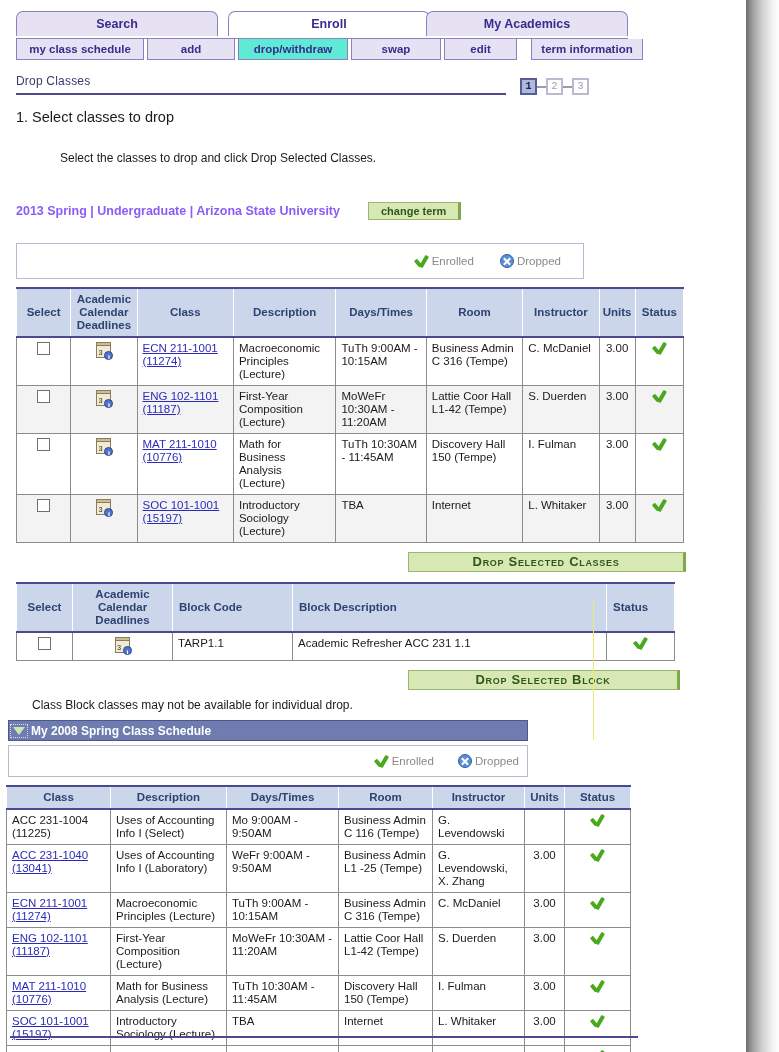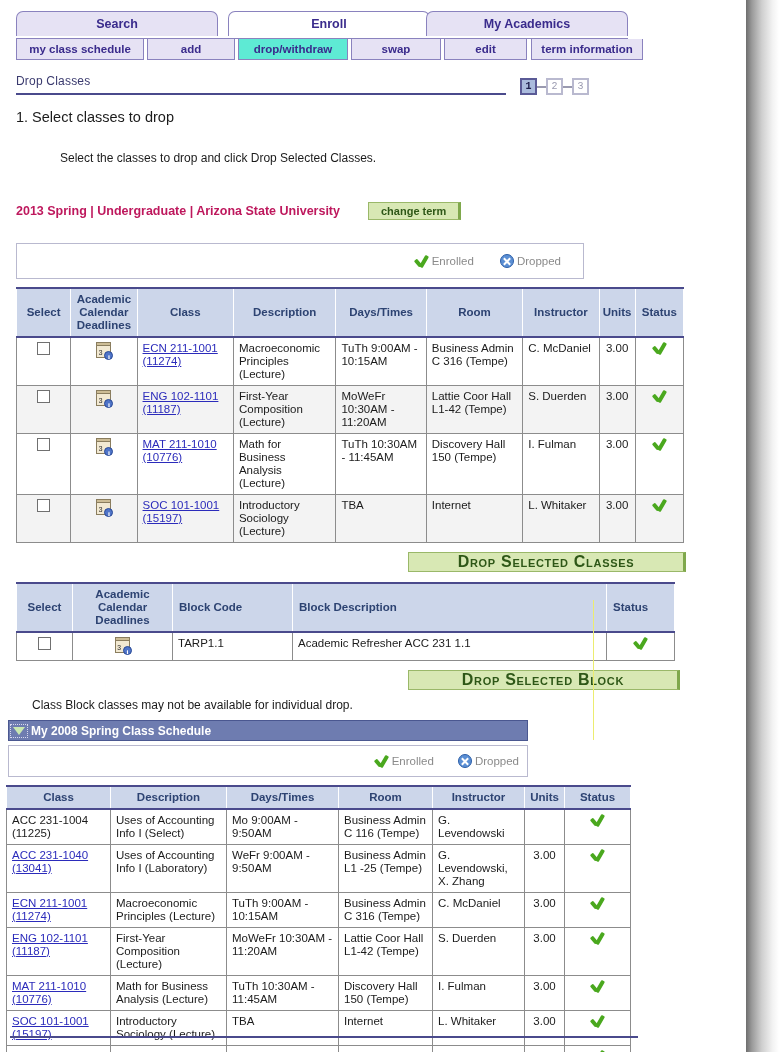--- a/index.html
+++ b/index.html
@@ -118,38 +118,38 @@
     margin: 26px 0 0 60px;
     font-size: 12px;
     color: #1b1b1b;
   }
   .term-row {
     margin: 36px 0 0 16px;
     display: flex; align-items: center;
     height: 20px;
   }
   .term-text {
-    font-size: 12.5px; font-weight: bold; color: #be185d;
+    font-size: 12.5px; font-weight: bold; color: #8b5cf6;
   }
   .btn-green {
     background: #d8e8b4;
     border: 1px solid #9ab869;
     border-right: 3px solid #7fa84c;
     color: #2e5717;
     font-size: 11px;
     font-weight: bold;
     height: 18px;
     line-height: 16px;
     padding: 0 12px;
     cursor: pointer;
     font-family: "Liberation Sans", sans-serif;
   }
   .btn-wide {
     font-variant: small-caps;
-    font-size: 16px;
+    font-size: 13px;
     letter-spacing: .7px;
     height: 20px;
     line-height: 18px;
     text-align: center;
   }
 
   
   .legend-box {
     margin: 22px 0 0 16px;
     width: 568px;
@@ -307,21 +307,21 @@
     <div class="tab" style="left:0px;width:202px;">Search</div>
     <div class="tab active" style="left:212px;width:202px;">Enroll</div>
     <div class="tab" style="left:410px;width:202px;">My Academics</div>
   </div>
 
   <div class="subbar">
     <div class="subtab" style="left:0px;width:128px;">my class schedule</div>
     <div class="subtab" style="left:131px;width:88px;">add</div>
     <div class="subtab active" style="left:222px;width:110px;">drop/withdraw</div>
     <div class="subtab" style="left:335px;width:90px;">swap</div>
-    <div class="subtab" style="left:428px;width:83px;">edit</div>
+    <div class="subtab" style="left:428px;width:73px;">edit</div>
     <div class="subtab" style="left:515px;width:112px;">term information</div>
   </div>
 
   <div class="title-row">
     <span class="page-title">Drop Classes</span>
     <div class="title-rule"></div>
     <div class="steps">
       <div class="step active">1</div>
       <div class="step-line"></div>
       <div class="step">2</div>

